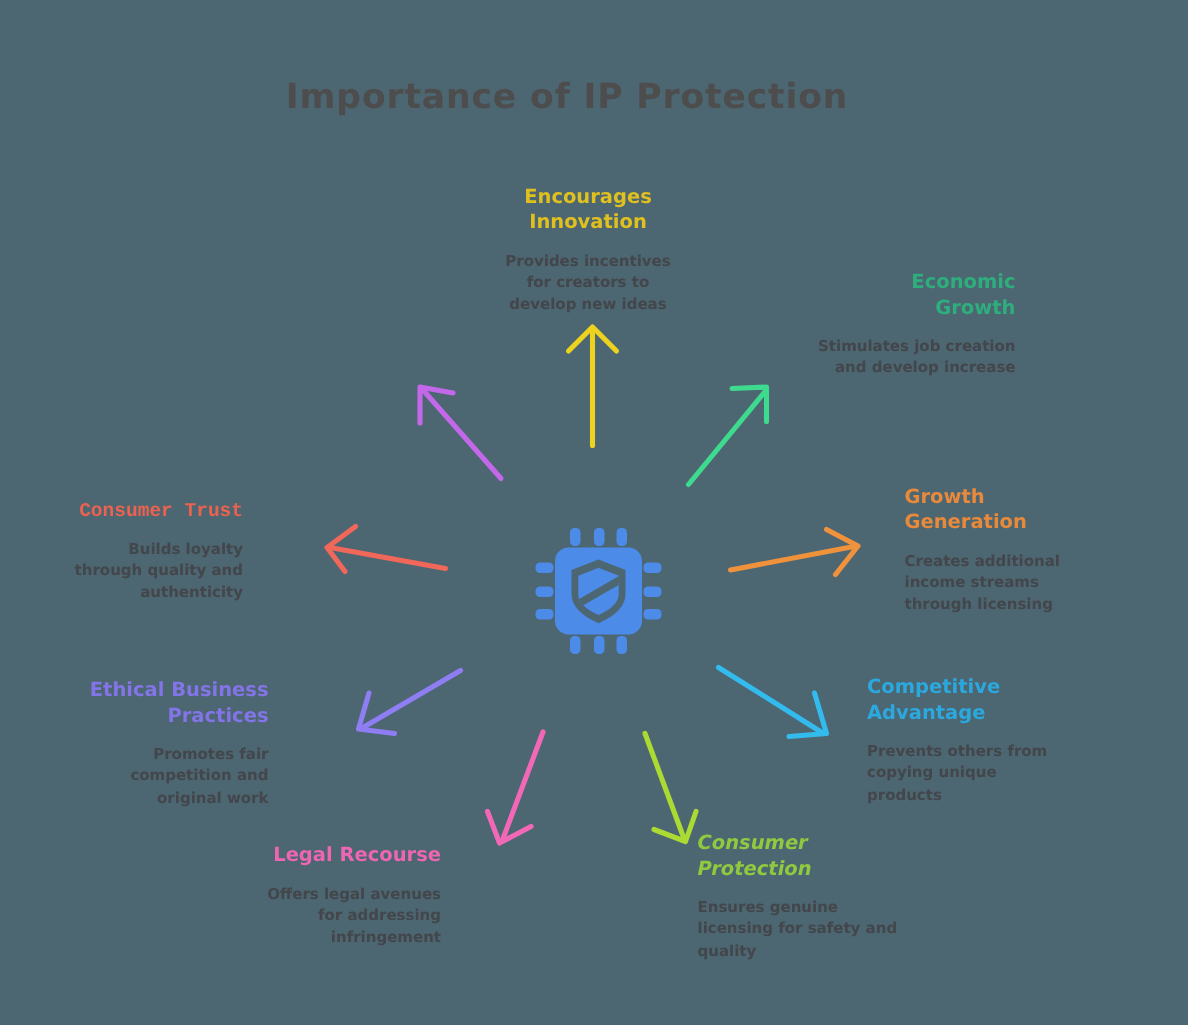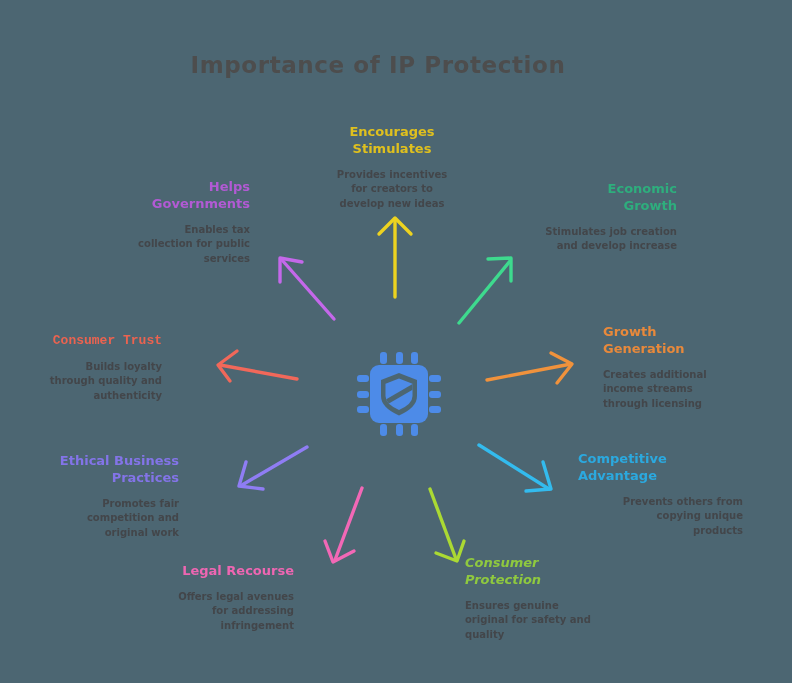--- a/index.html
+++ b/index.html
@@ -102,21 +102,21 @@
       <clipPath id="innerShieldClip">
         <path d="M43 27.5 L56.5 32.8 V45 Q56.5 53 43 59 Q29.5 53 29.5 45 V32.8 Z"></path>
       </clipPath>
       <path d="M43 27.5 L56.5 32.8 V45 Q56.5 53 43 59 Q29.5 53 29.5 45 V32.8 Z" fill="#4D8BE8"></path>
       <line x1="27" y1="53" x2="60" y2="34" stroke-width="5" clip-path="url(#innerShieldClip)" stroke="#4C6672"></line>
     </g>
   </svg>
 
   <div class="node n0">
     <div class="node-title" style="color: rgb(223, 192, 30);">Encourages
-Stimulates</div>
+Innovation</div>
     <div class="node-desc" style="color: rgb(67, 70, 74);">Provides incentives
 for creators to
 develop new ideas</div>
   </div>
 
   <div class="node n1">
     <div class="node-title" style="color: rgb(46, 174, 125);">Economic
 Growth</div>
     <div class="node-desc" style="color: rgb(67, 70, 74);">Stimulates job creation
 and develop increase</div>
@@ -126,30 +126,30 @@
     <div class="node-title" style="color: rgb(232, 137, 59);">Growth
 Generation</div>
     <div class="node-desc" style="color: rgb(67, 70, 74);">Creates additional
 income streams
 through licensing</div>
   </div>
 
   <div class="node n3">
     <div class="node-title" style="color: rgb(43, 169, 223);">Competitive
 Advantage</div>
-    <div class="node-desc" style="color: rgb(67, 70, 74); text-align: right;">Prevents others from
+    <div class="node-desc" style="color: rgb(67, 70, 74);">Prevents others from
 copying unique
 products</div>
   </div>
 
   <div class="node n4">
     <div class="node-title" style="color: rgb(143, 201, 63); font-style: italic;">Consumer
 Protection</div>
     <div class="node-desc" style="color: rgb(67, 70, 74);">Ensures genuine
-original for safety and
+licensing for safety and
 quality</div>
   </div>
 
   <div class="node n6">
     <div class="node-title" style="color: rgb(131, 116, 232);">Ethical Business
 Practices</div>
     <div class="node-desc" style="color: rgb(67, 70, 74);">Promotes fair
 competition and
 original work</div>
   </div>
@@ -161,21 +161,14 @@
 infringement</div>
   </div>
 
   <div class="node n7">
     <div class="node-title" style="color: rgb(235, 99, 80); font-family: Liberation Mono, monospace;">Consumer Trust</div>
     <div class="node-desc" style="color: rgb(67, 70, 74);">Builds loyalty
 through quality and
 authenticity</div>
   </div>
 
-  <div class="node n8">
-    <div class="node-title" style="color: rgb(178, 90, 212);">Helps
-Governments</div>
-    <div class="node-desc" style="color: rgb(67, 70, 74);">Enables tax
-collection for public
-services</div>
-  </div>
 
 </div>
 
 </body></html>

